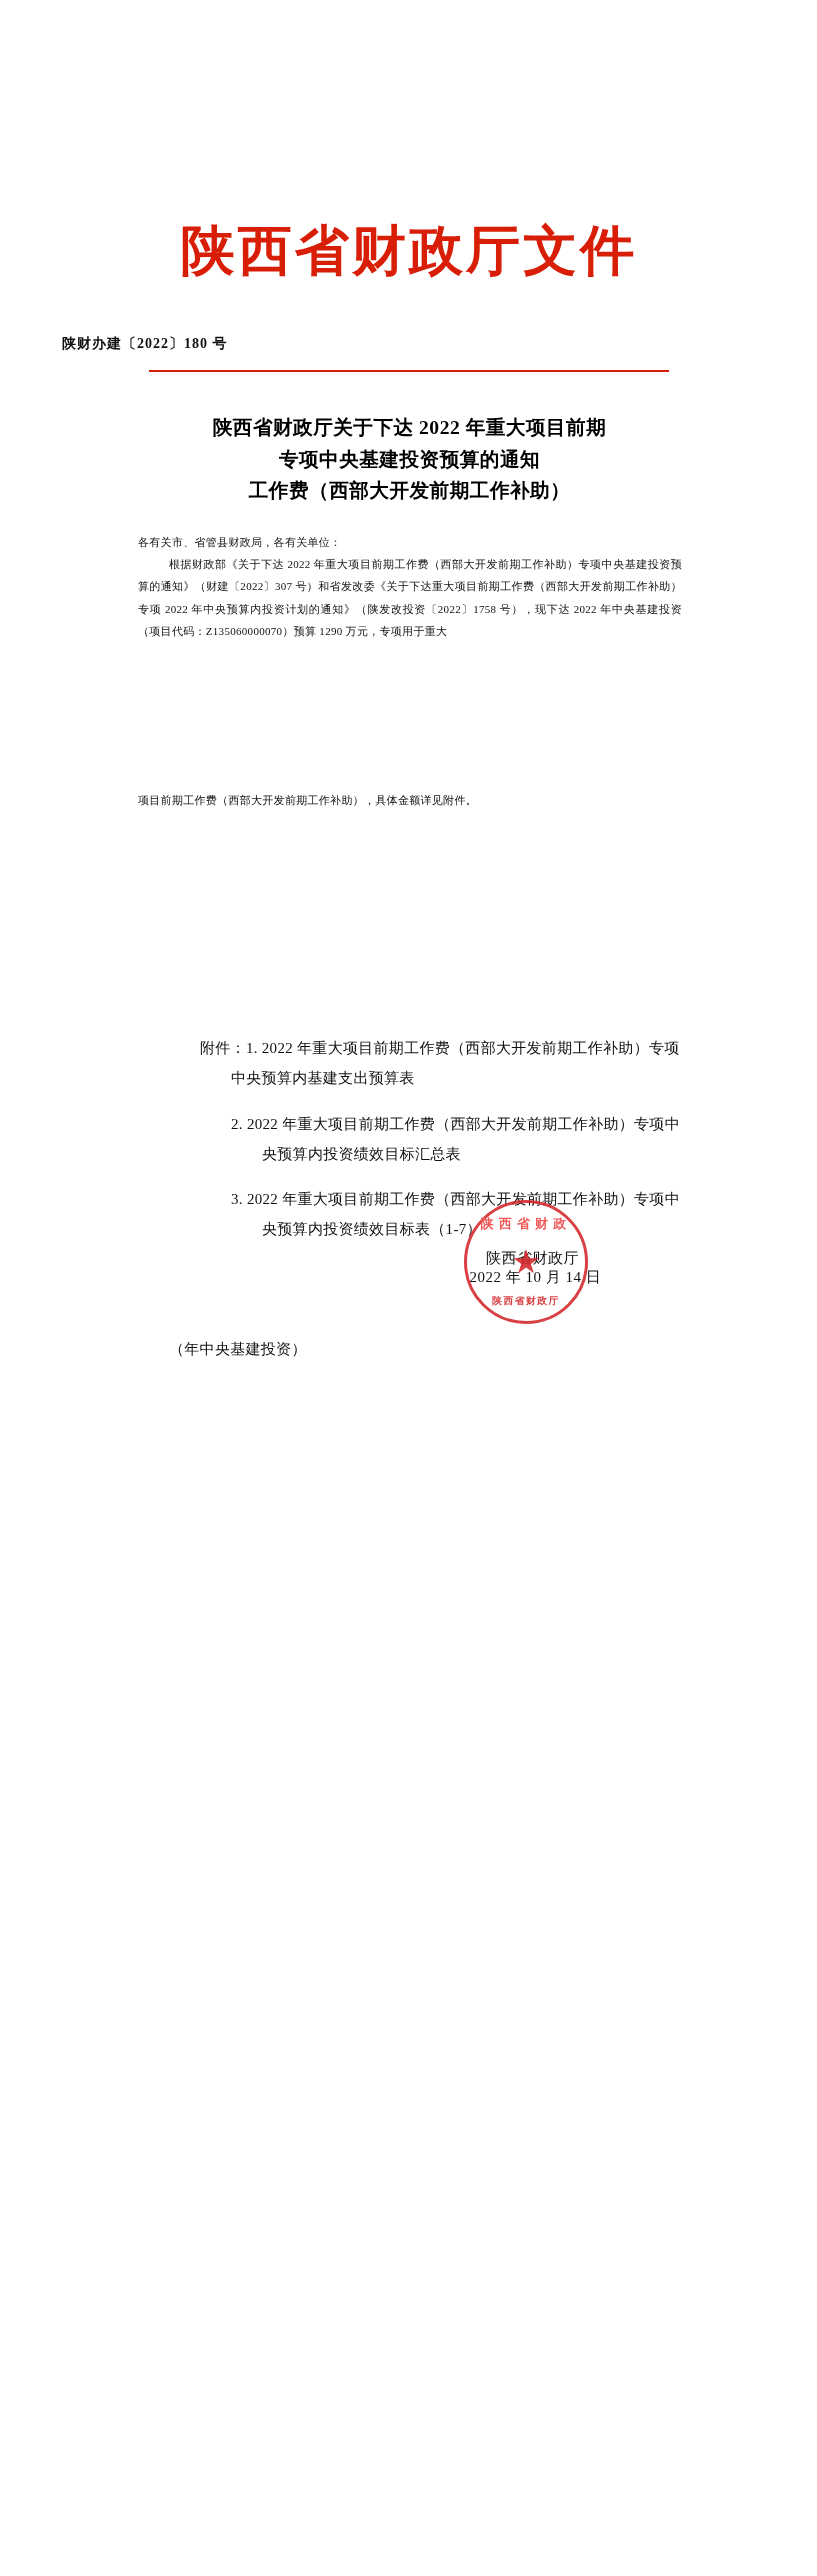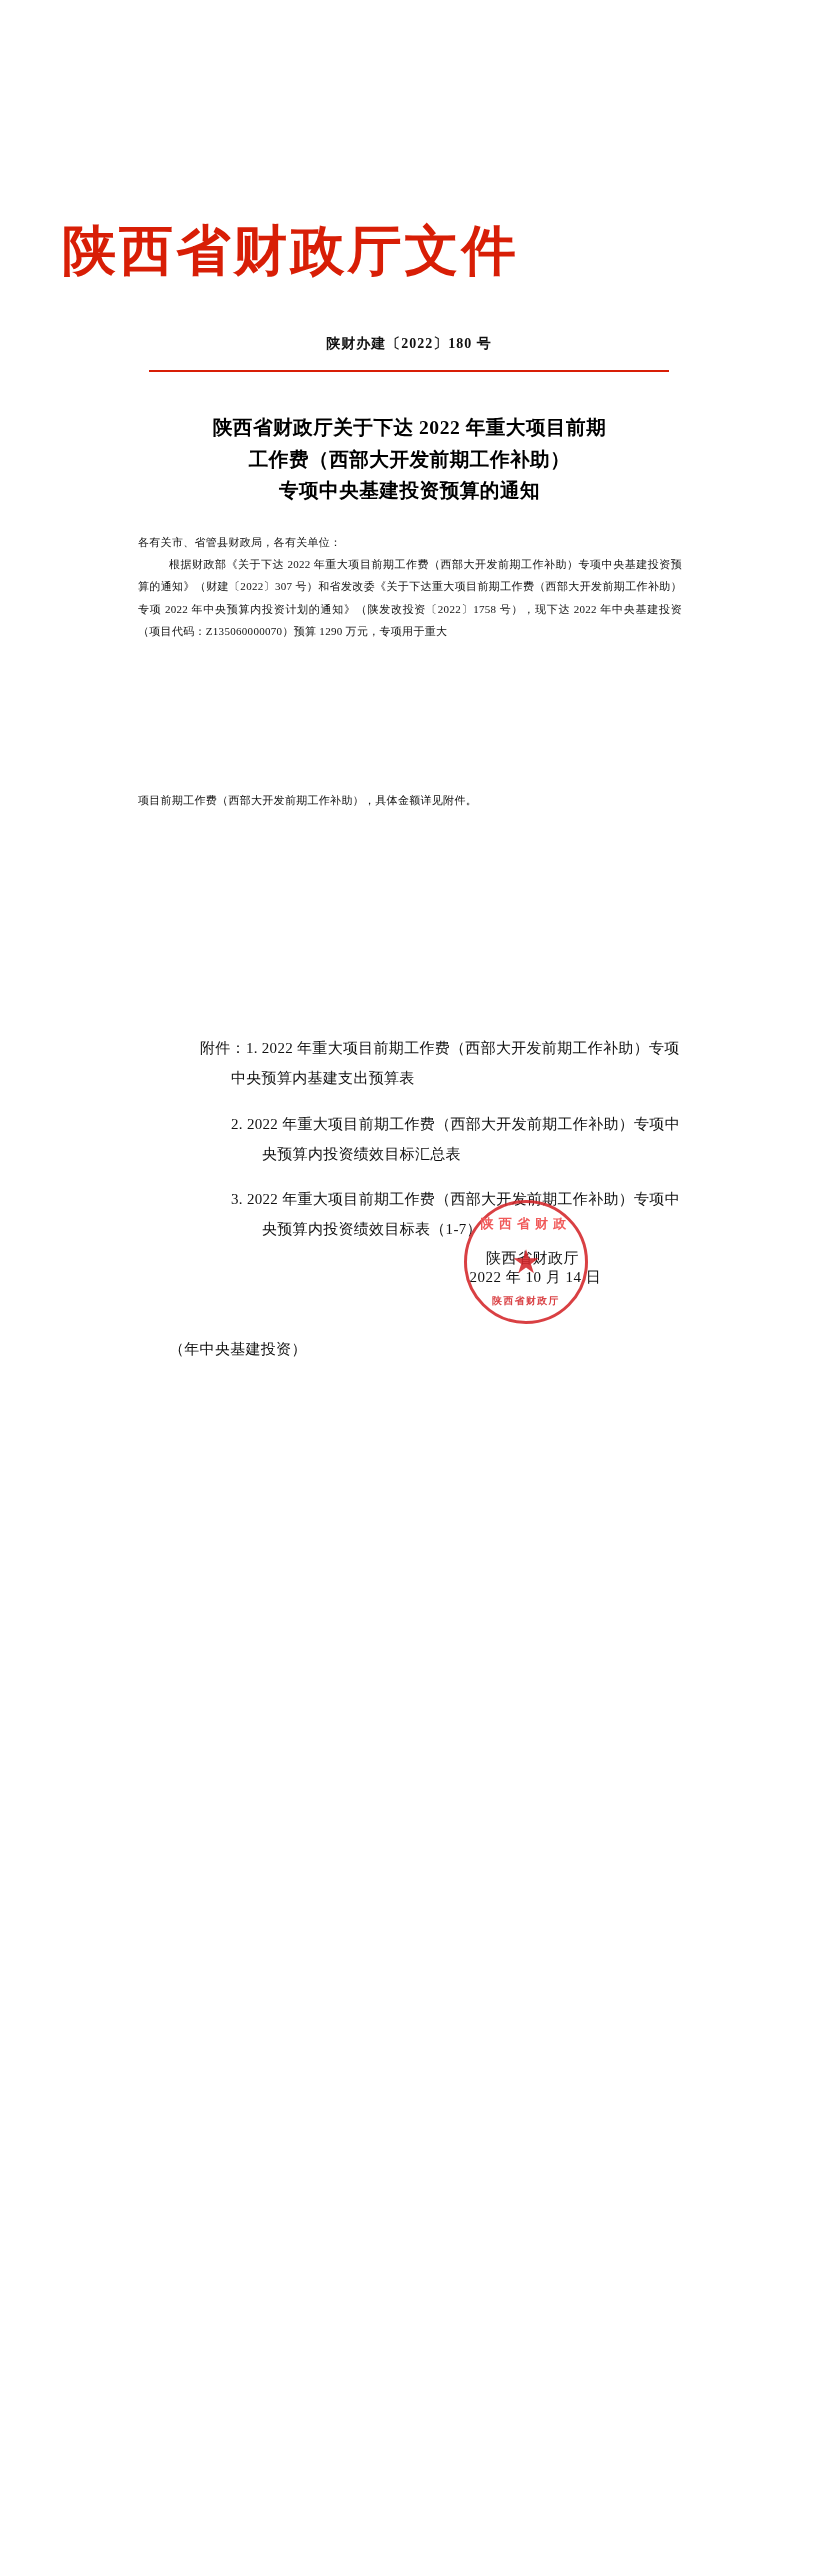--- a/index.html
+++ b/index.html
@@ -27,38 +27,37 @@
     height: 3470px;
     box-sizing: border-box;
   }
 
   
   .doc-header {
     position: absolute;
     left: 0;
     top: 222px;
     width: 694px;
-    text-align: left;
+    text-align: center;
   }
   .doc-header .org-title {
     font-family: "Liberation Serif", "DejaVu Serif", serif;
     font-weight: bold;
     font-size: 54px;
     letter-spacing: 3.1px;
     color: #d81e06;
     line-height: 1.1;
     white-space: nowrap;
   }
 
   .doc-number {
     position: absolute;
     left: 0;
     top: 335px;
     width: 694px;
-    text-align: center;
     font-size: 14px;
     letter-spacing: 1px;
     color: #111;
     font-weight: bold;
   }
 
   .red-rule {
     position: absolute;
     left: 87px;
     top: 370px;
@@ -203,22 +202,22 @@
     <div class="doc-header">
       <div class="org-title">陕西省财政厅文件</div>
     </div>
 
     <div class="doc-number">陕财办建〔2022〕180 号</div>
 
     <div class="red-rule"></div>
 
     <div class="doc-title">
       <div>陕西省财政厅关于下达 2022 年重大项目前期</div>
+      <div>专项中央基建投资预算的通知</div>
       <div>工作费（西部大开发前期工作补助）</div>
-      <div>专项中央基建投资预算的通知</div>
     </div>
 
     <div class="body-text">
       <p>各有关市、省管县财政局，各有关单位：</p>
       <p class="indent">根据财政部《关于下达 2022 年重大项目前期工作费（西部大开发前期工作补助）专项中央基建投资预算的通知》（财建〔2022〕307 号）和省发改委《关于下达重大项目前期工作费（西部大开发前期工作补助）专项 2022 年中央预算内投资计划的通知》（陕发改投资〔2022〕1758 号），现下达 2022 年中央基建投资（项目代码：Z135060000070）预算 1290 万元，专项用于重大</p>
       <div class="gap-large"></div>
       <p>项目前期工作费（西部大开发前期工作补助），具体金额详见附件。</p>
     </div>
 
     <div class="attach-block">

